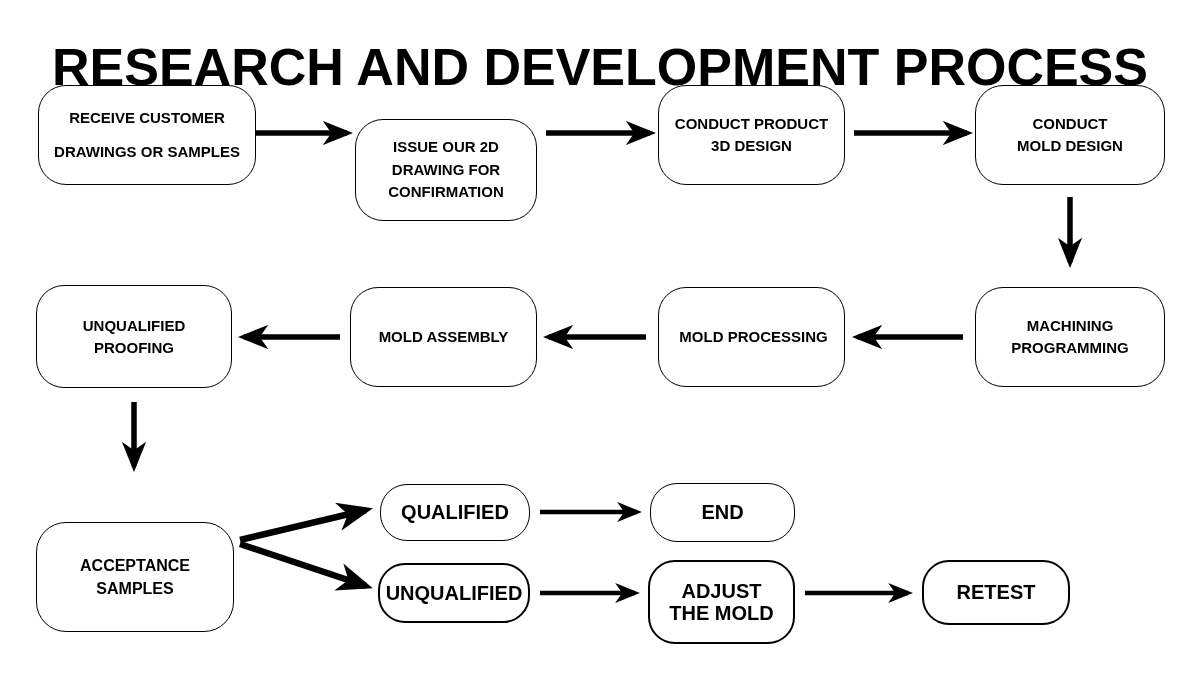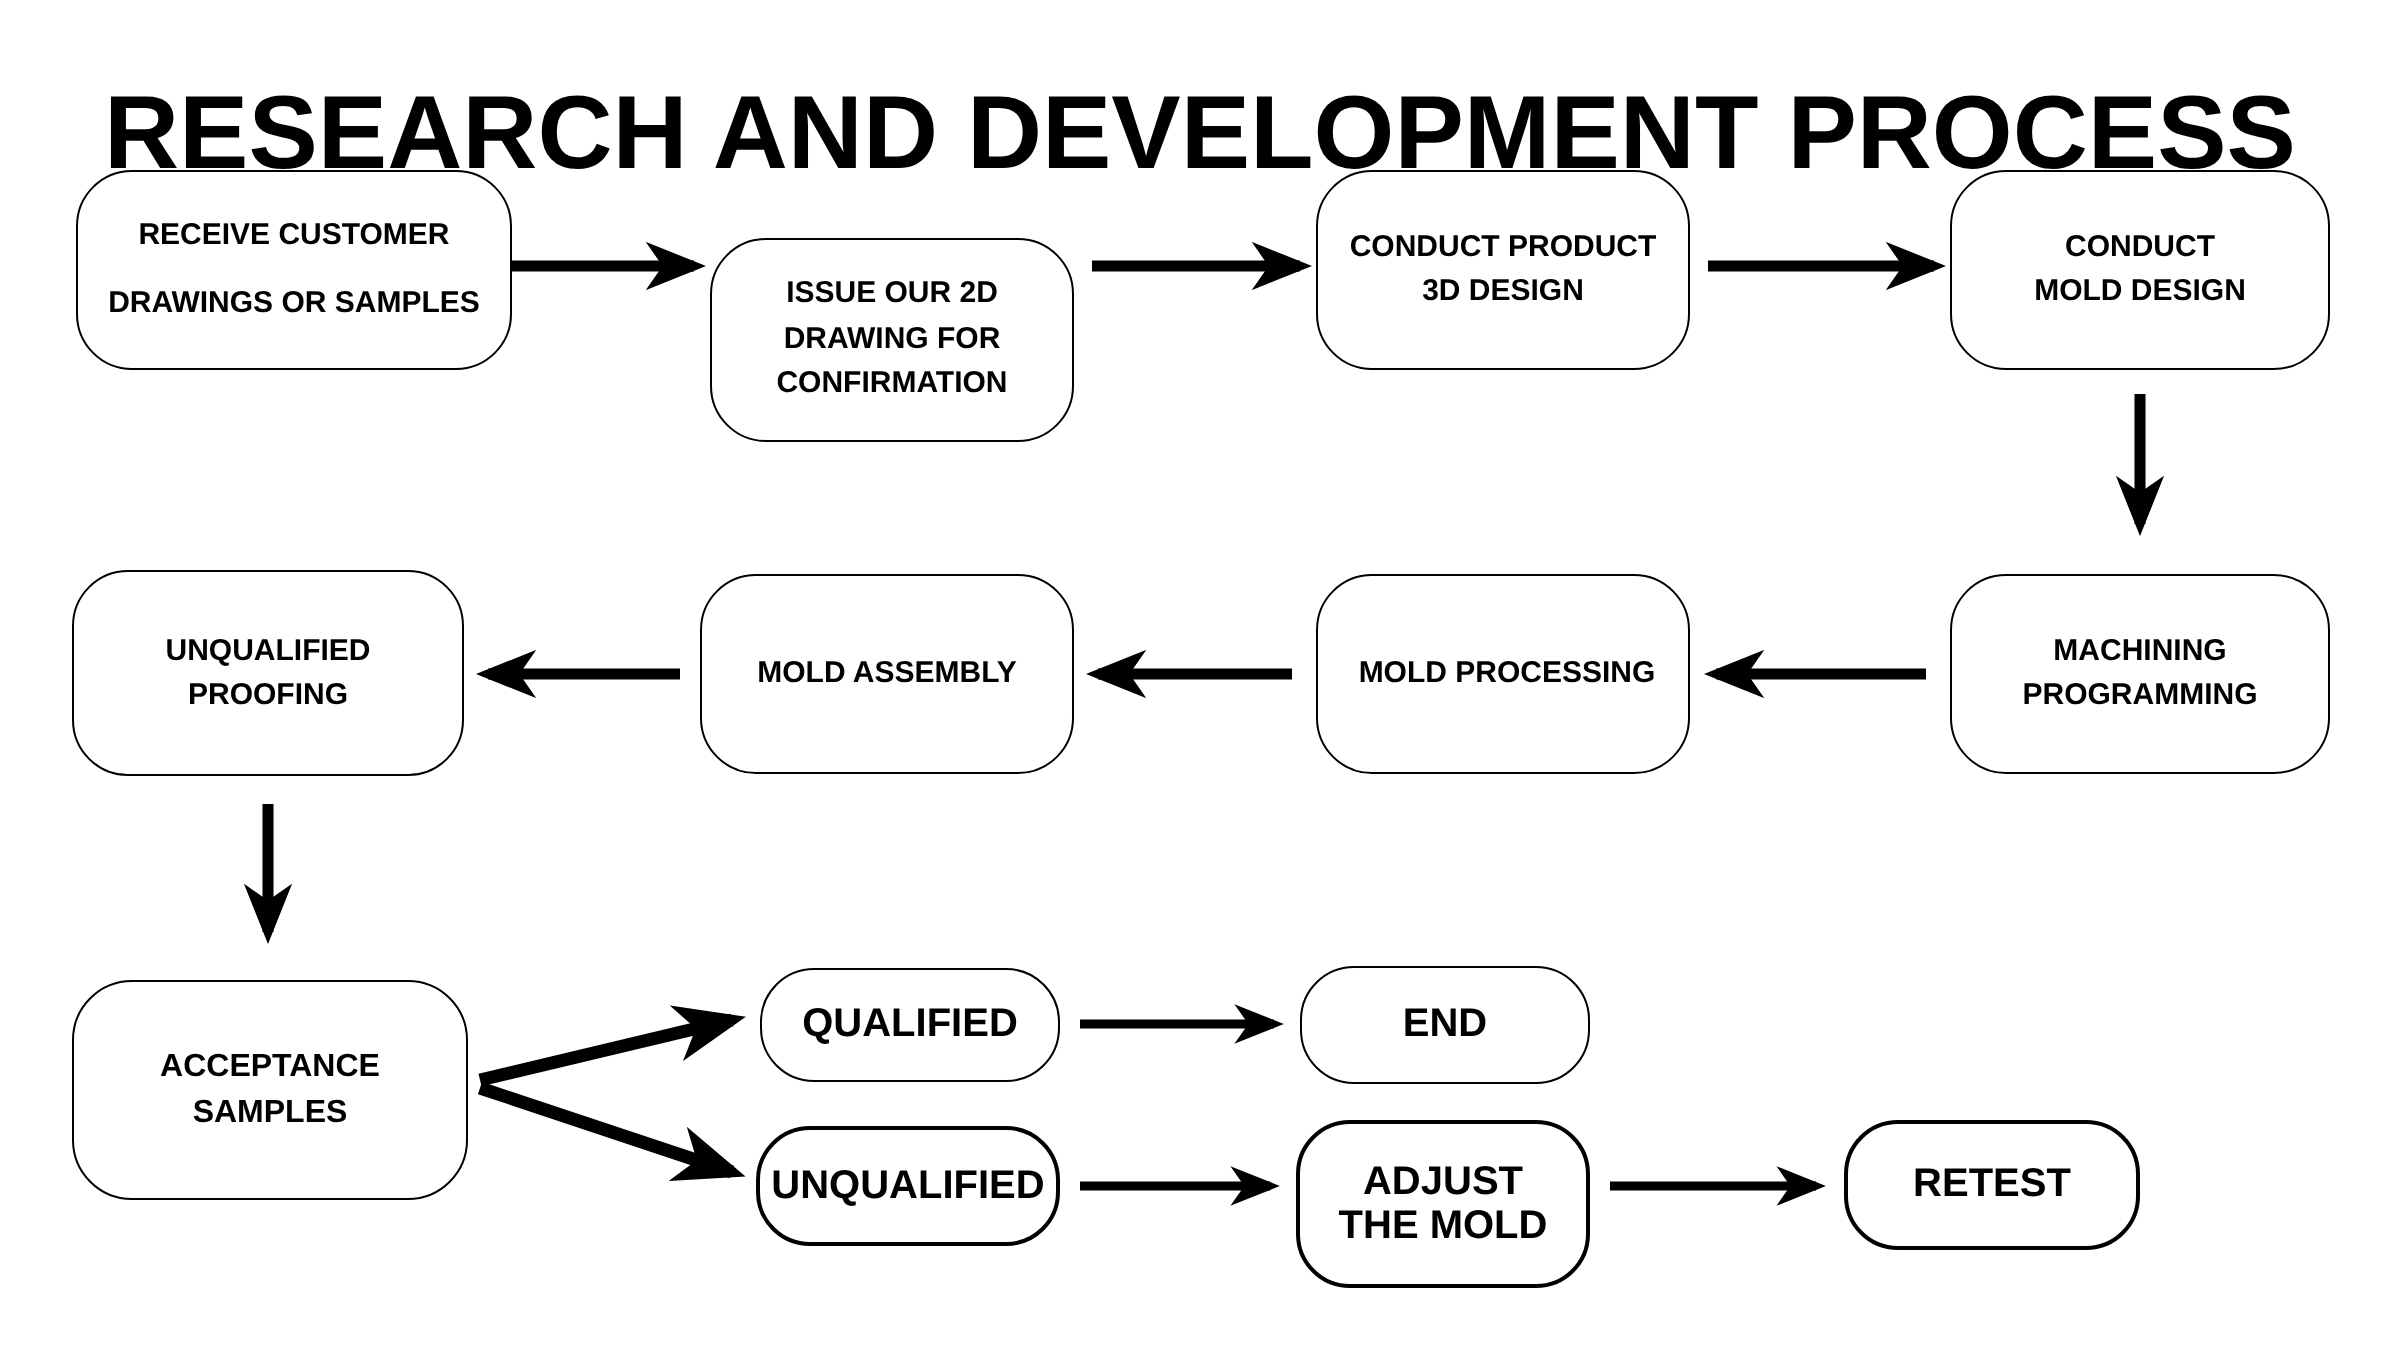--- a/index.html
+++ b/index.html
@@ -36,21 +36,21 @@
     font-size: 15px;
     line-height: 1.45;
     white-space: pre-line;
     padding: 4px 8px;
   }
   .pill { font-size: 20px; border-radius: 27px; }
   .thick { border-width: 2px; }
   .gap-wide { line-height: 2.3; }
   .lh-3 { line-height: 1.5; }
   .lh-tight { line-height: 1.12; }
-  .fs-16 { font-size: 16px; }
+  .fs-16 { font-size: 16px; margin-top: 32px; }
 
   
   .n-receive            { left: 38px;  top: 85px;  width: 218px; height: 100px; }
   .n-issue-2d           { left: 355px; top: 83px;  width: 182px; height: 102px; margin-top: 36px; }
   .n-product-3d         { left: 658px; top: 85px;  width: 187px; height: 100px; }
   .n-mold-design        { left: 975px; top: 85px;  width: 190px; height: 100px; }
   .n-machining          { left: 975px; top: 287px; width: 190px; height: 100px; }
   .n-mold-processing    { left: 658px; top: 287px; width: 187px; height: 100px; padding-left: 12px; }
   .n-mold-assembly      { left: 350px; top: 287px; width: 187px; height: 100px; }
   .n-production-proofing{ left: 36px;  top: 285px; width: 196px; height: 103px; }

